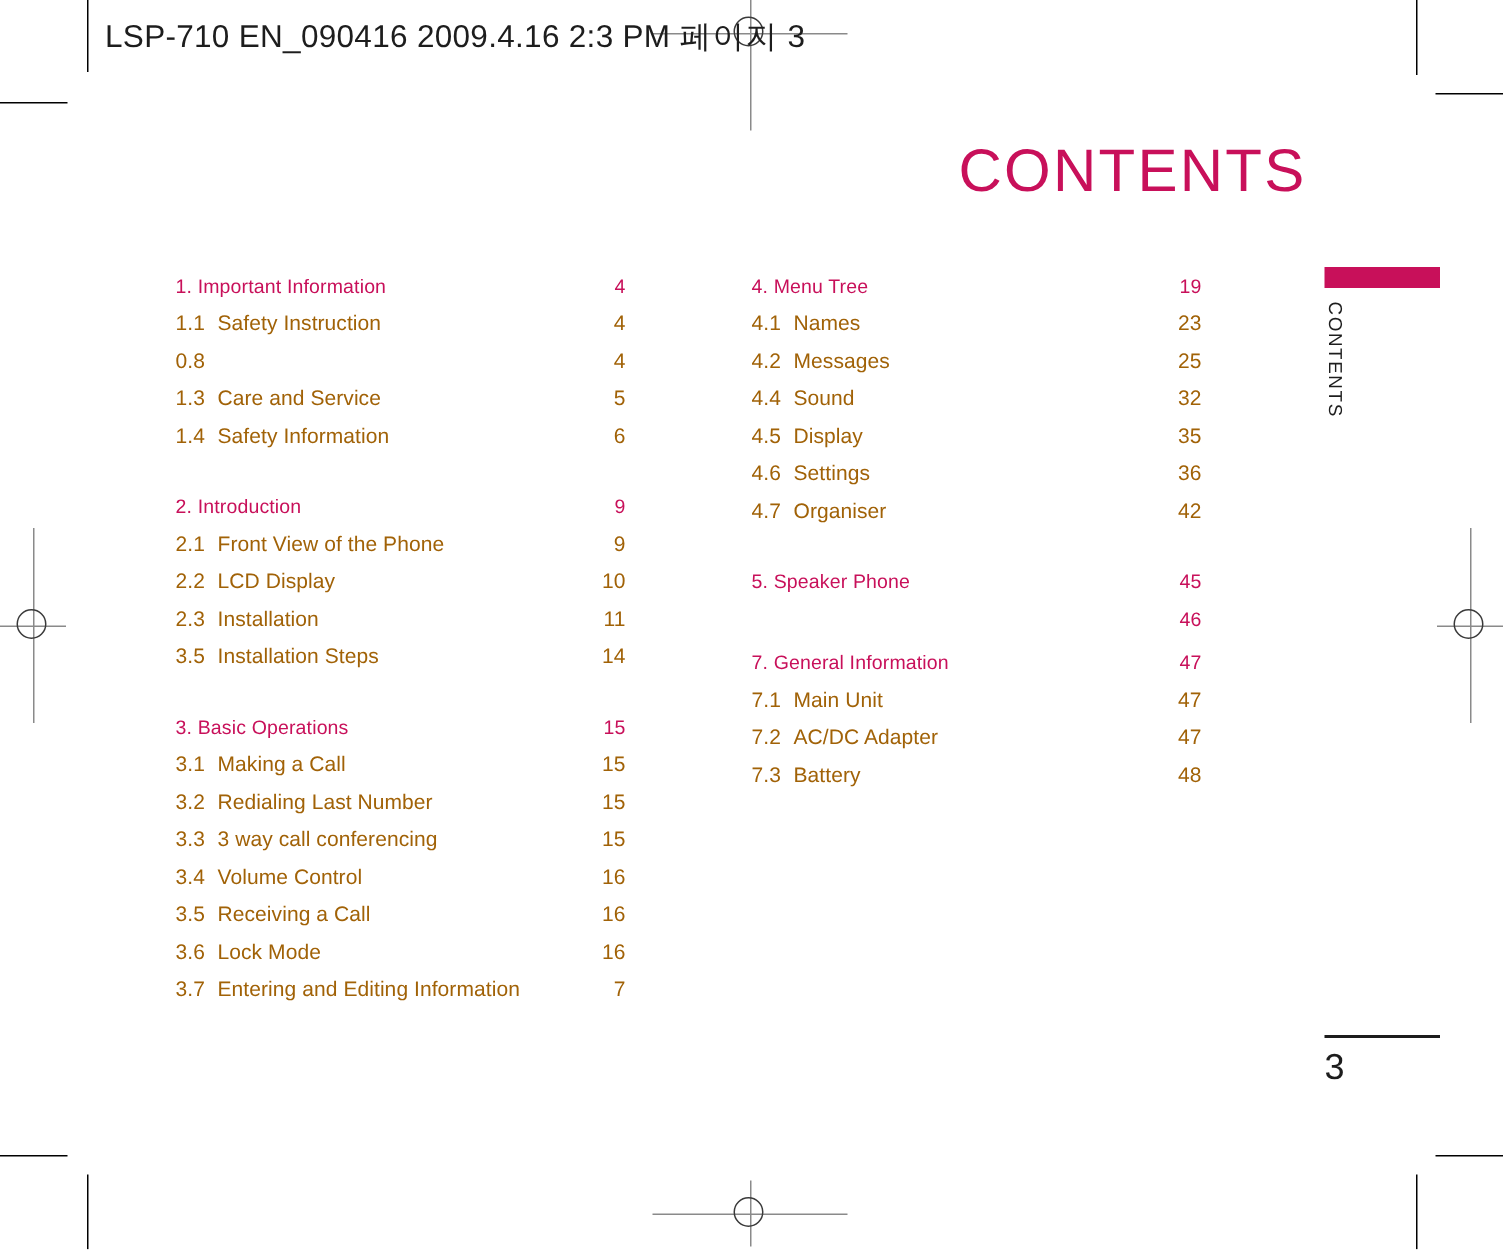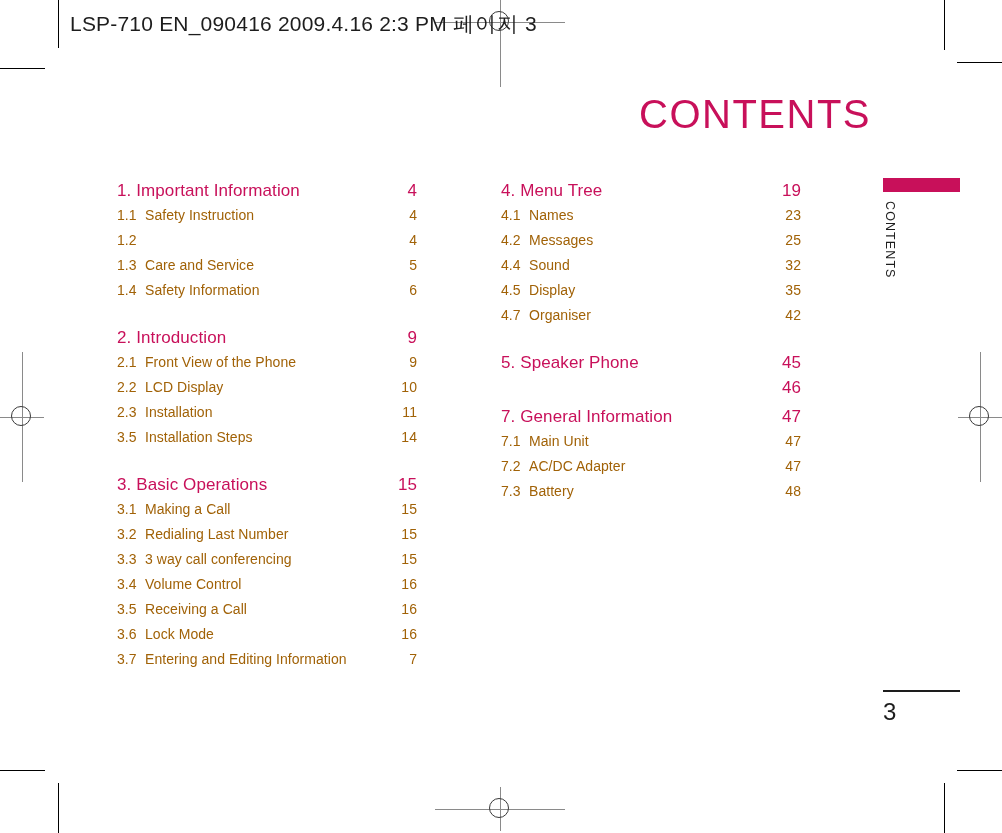--- a/index.html
+++ b/index.html
@@ -151,21 +151,21 @@
   .entry .dots { flex: 1 1 auto; }
   .entry .pg {
     flex: 0 0 auto;
     text-align: right;
     min-width: 26px;
   }
 
   
   .entry.lvl1 {
     color: #C8105A;
-    font-size: 17px;
+    font-size: 13px;
     line-height: 25px;
     letter-spacing: 0.1px;
   }
   .entry.lvl1 .lbl { font-weight: 400; }
   .entry.lvl1 .pg  { font-weight: 400; }
 
   
   .entry.lvl2 {
     color: #a16207;
     font-size: 14px;
@@ -242,21 +242,21 @@
           <span class="dots"></span>
           <span class="pg">4</span>
         </div>
         <div class="entry lvl2">
           <span class="num">1.1</span>
           <span class="lbl">Safety Instruction</span>
           <span class="dots"></span>
           <span class="pg">4</span>
         </div>
         <div class="entry lvl2">
-          <span class="num">1.2</span>
+          <span class="num">0.8</span>
           <span class="dots"></span>
           <span class="pg">4</span>
         </div>
         <div class="entry lvl2">
           <span class="num">1.3</span>
           <span class="lbl">Care and Service</span>
           <span class="dots"></span>
           <span class="pg">5</span>
         </div>
         <div class="entry lvl2">
@@ -372,20 +372,26 @@
           <span class="dots"></span>
           <span class="pg">32</span>
         </div>
         <div class="entry lvl2">
           <span class="num">4.5</span>
           <span class="lbl">Display</span>
           <span class="dots"></span>
           <span class="pg">35</span>
         </div>
         <div class="entry lvl2">
+          <span class="num">4.6</span>
+          <span class="lbl">Settings</span>
+          <span class="dots"></span>
+          <span class="pg">36</span>
+        </div>
+        <div class="entry lvl2">
           <span class="num">4.7</span>
           <span class="lbl">Organiser</span>
           <span class="dots"></span>
           <span class="pg">42</span>
         </div>
       </div>
       <div class="group">
         <div class="entry lvl1">
           <span class="lbl">5. Speaker Phone</span>
           <span class="dots"></span>

